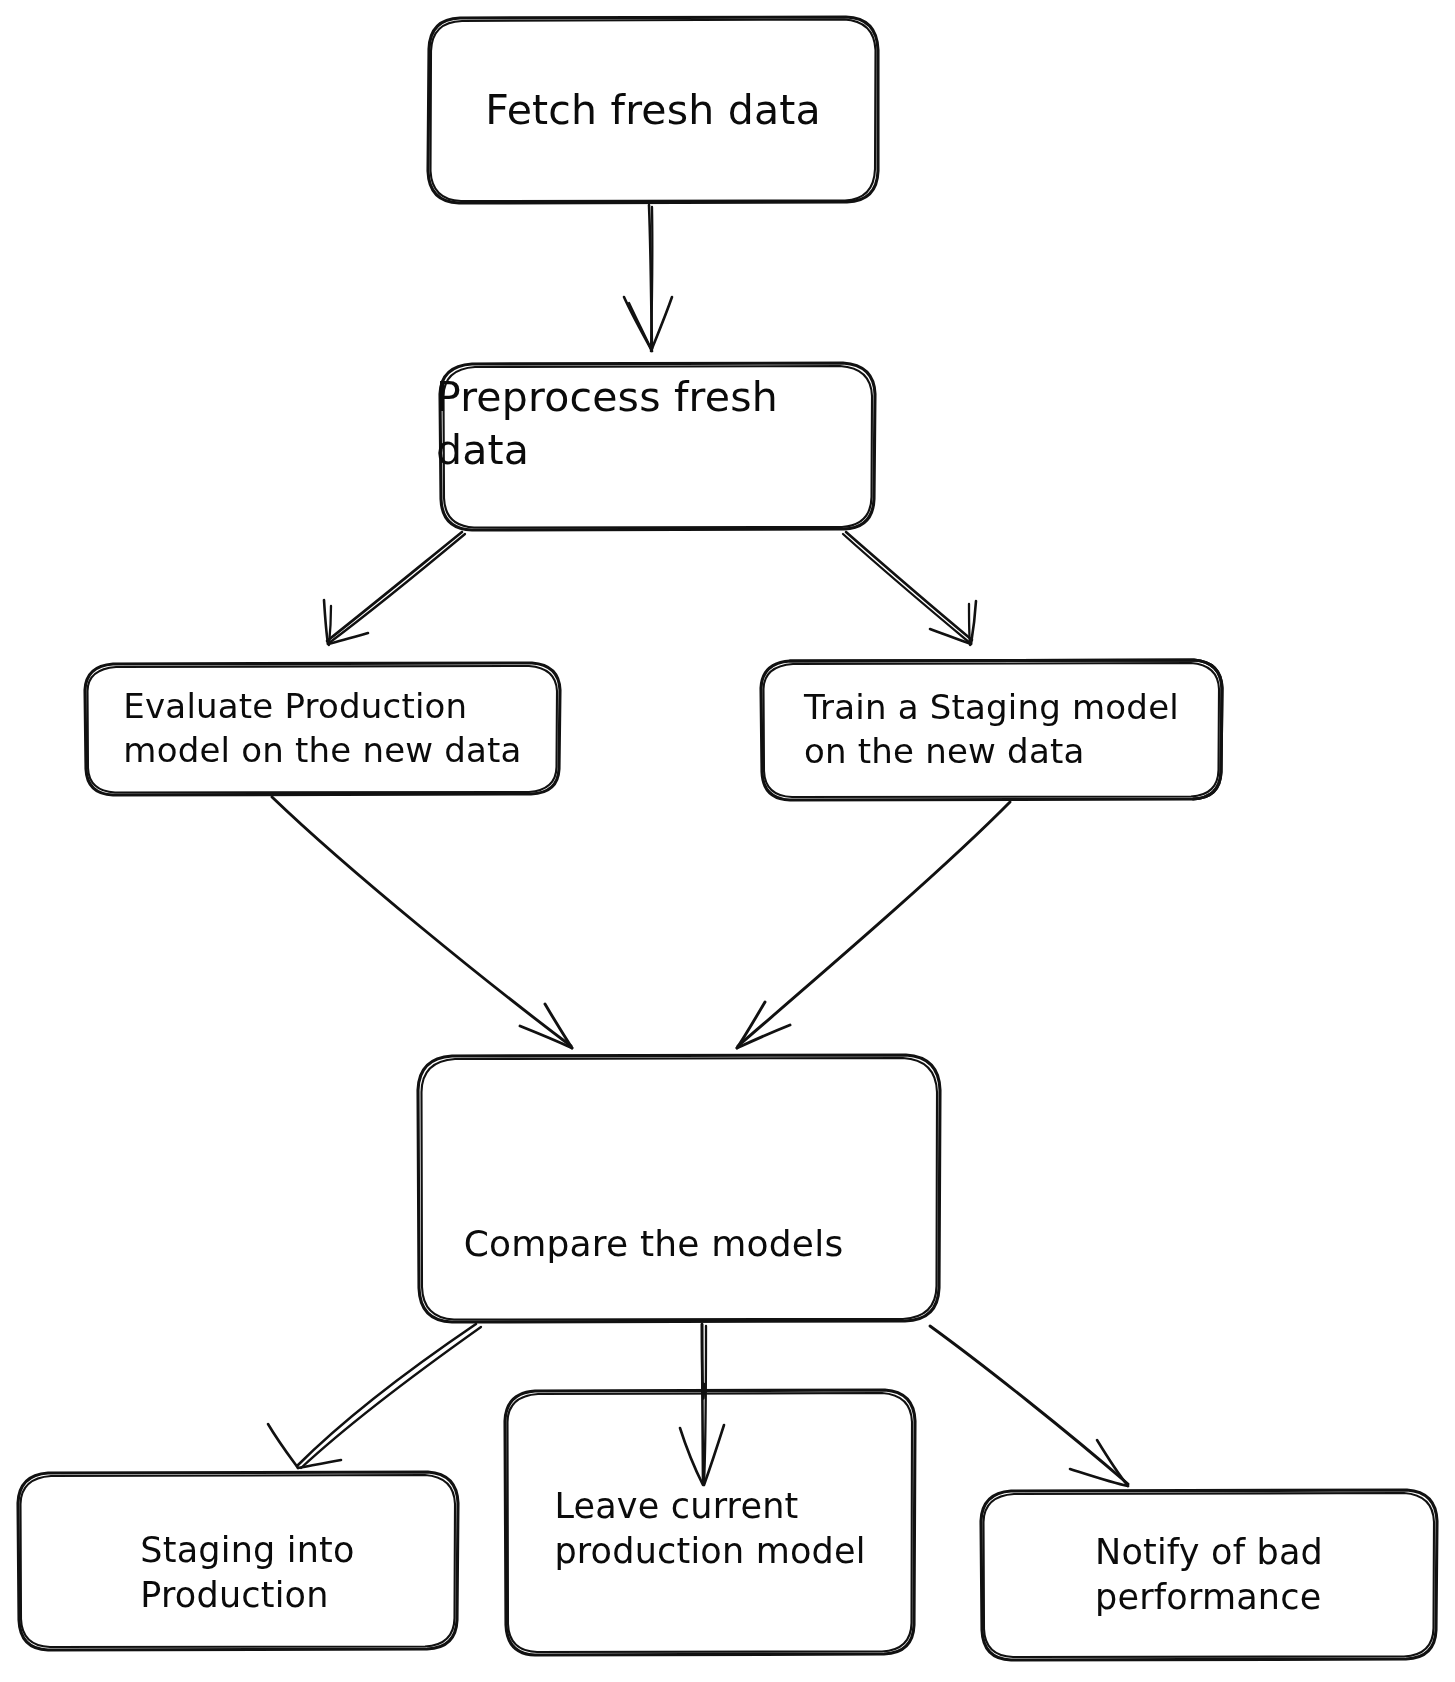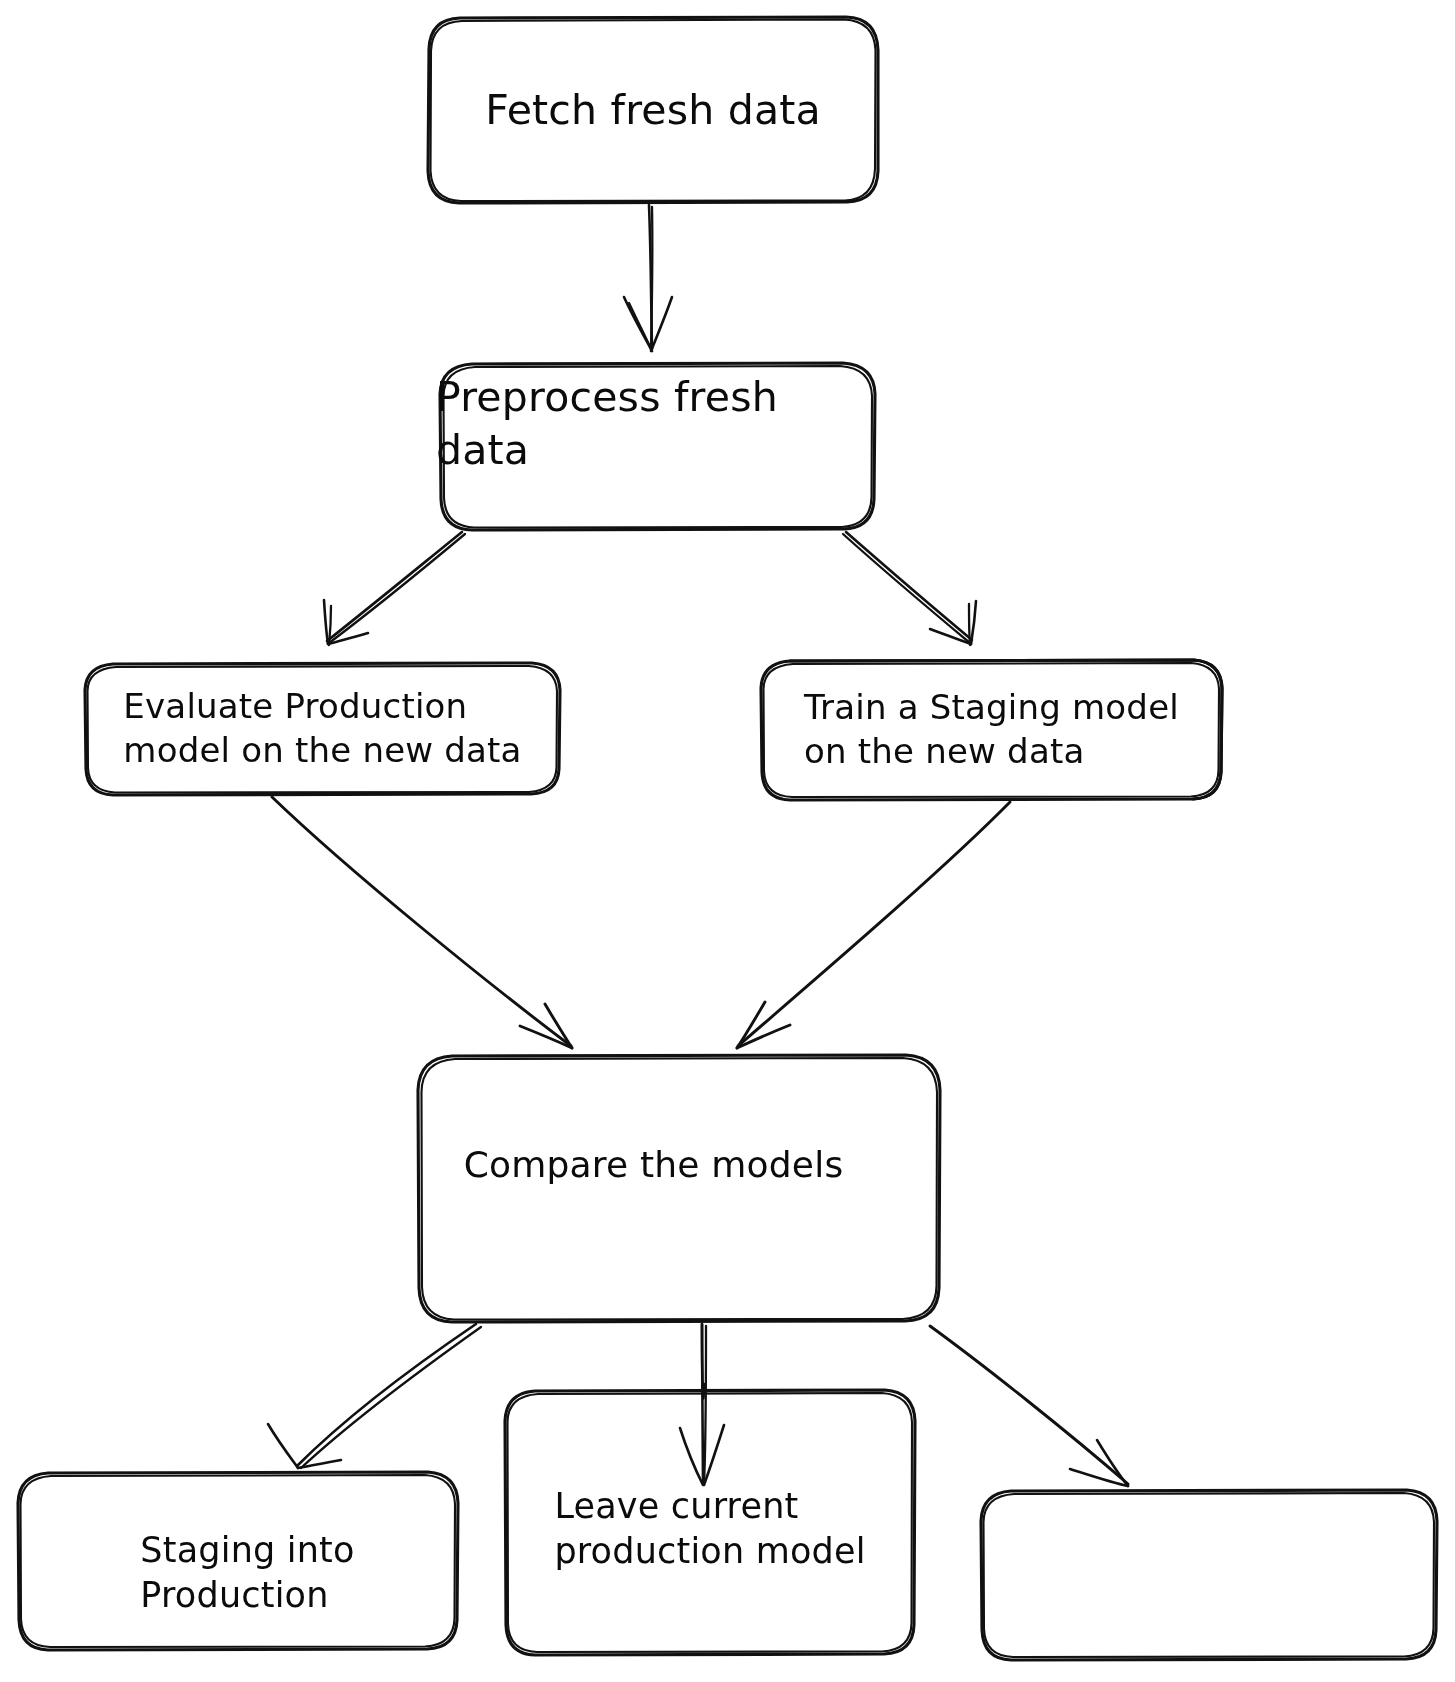--- a/index.html
+++ b/index.html
@@ -173,28 +173,32 @@
   <div class="node n-eval" style="left:85px; top:663px; width:475px; height:132px;">
     <span class="label">Evaluate Production
 model on the new data</span>
   </div>
 
   <div class="node n-train" style="left:761px; top:660px; width:461px; height:140px;">
     <span class="label">Train a Staging model
 on the new data</span>
   </div>
 
-  <div class="node n-compare" style="left:418px; top:1032px; width:471px; height:267px;">
+  <div class="node n-compare" style="left:418px; top:1111px; width:471px; height:267px;">
     <span class="label">Compare the models</span>
   </div>
 
   <div class="node n-stage" style="left:18px; top:1484px; width:459px; height:178px;">
     <span class="label">Staging into
 Production</span>
   </div>
 
   <div class="node n-leave" style="left:505px; top:1390px; width:410px; height:265px;margin-top:6px;">
     <span class="label">Leave current
 production model</span>
   </div>
 
+  <div class="node n-notify" style="left:981px; top:1490px; width:456px; height:170px;">
+    <span class="label">Notify of bad
+performance</span>
+  </div>
 
 </div>
 
 </body></html>

